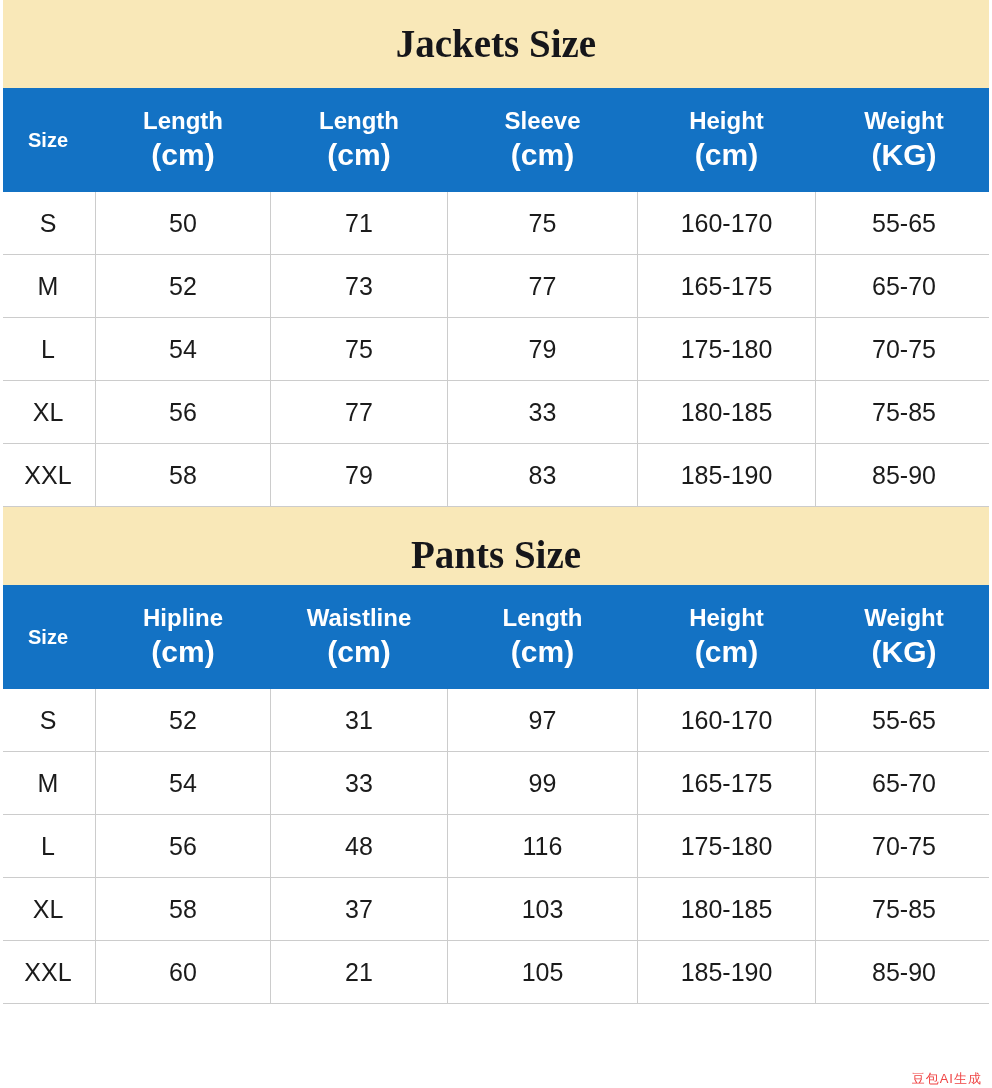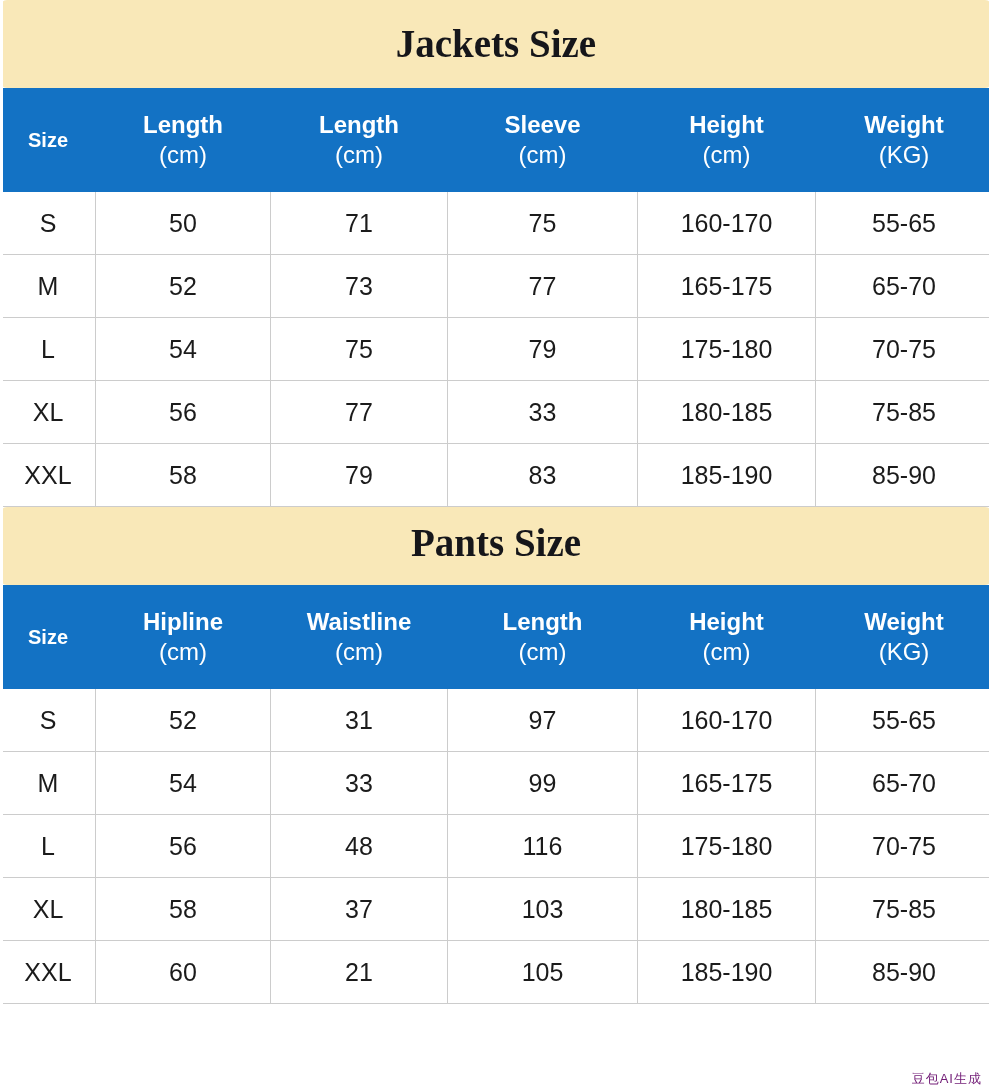--- a/index.html
+++ b/index.html
@@ -17,38 +17,37 @@
     position: relative;
     width: 992px;
     height: 1088px;
     background: #ffffff;
   }
   .title-band {
     width: 100%;
     background: #f9e8b8;
     text-align: center;
     box-sizing: border-box;
-    border-radius: 7px;
   }
   .title-band .title-text {
     font-family: "Liberation Serif", serif;
     font-weight: bold;
     font-size: 39px;
     color: #16161a;
     line-height: 1;
     display: inline-block;
     padding: 0;
   }
   #jackets-title-band {
     height: 88px;
     padding-top: 24px;
   }
   #pants-title-band {
     height: 78px;
-    padding-top: 16px;
+    padding-top: 28px;
   }
   table.size-table {
     width: 992px;
     border-collapse: collapse;
     table-layout: fixed;
   }
   table.size-table th,
   table.size-table td {
     border: 1px solid #bfbfbf;
     text-align: center;
@@ -62,22 +61,22 @@
     line-height: 1.25;
     height: 102px;
     border-color: #1372c4;
     padding: 0 2px;
   }
   table.size-table thead th.col-size {
     font-size: 20px;
   }
   table.size-table thead th .unit {
     display: block;
-    font-size: 24px;
-    font-weight: normal;
+    font-size: 30px;
+    font-weight: bold;
   }
   table.size-table tbody td {
     background: #ffffff;
     color: #1b1b1b;
     font-size: 25px;
     font-weight: normal;
     height: 60px;
     border-color: #cccccc;
   }
   table.size-table tbody td.col-size {
@@ -94,21 +93,21 @@
     width: 100%;
     height: 92px;
     background: #ffffff;
     position: relative;
   }
   .watermark {
     position: absolute;
     right: 10px;
     bottom: 8px;
     font-size: 13px;
-    color: #701a75;
+    color: #ef4444;
     letter-spacing: 1px;
   }
   .edge-left, .edge-right {
     position: absolute;
     top: 0;
     width: 3px;
     height: 1088px;
     background: #ffffff;
   }
   .edge-left { left: 0; }

